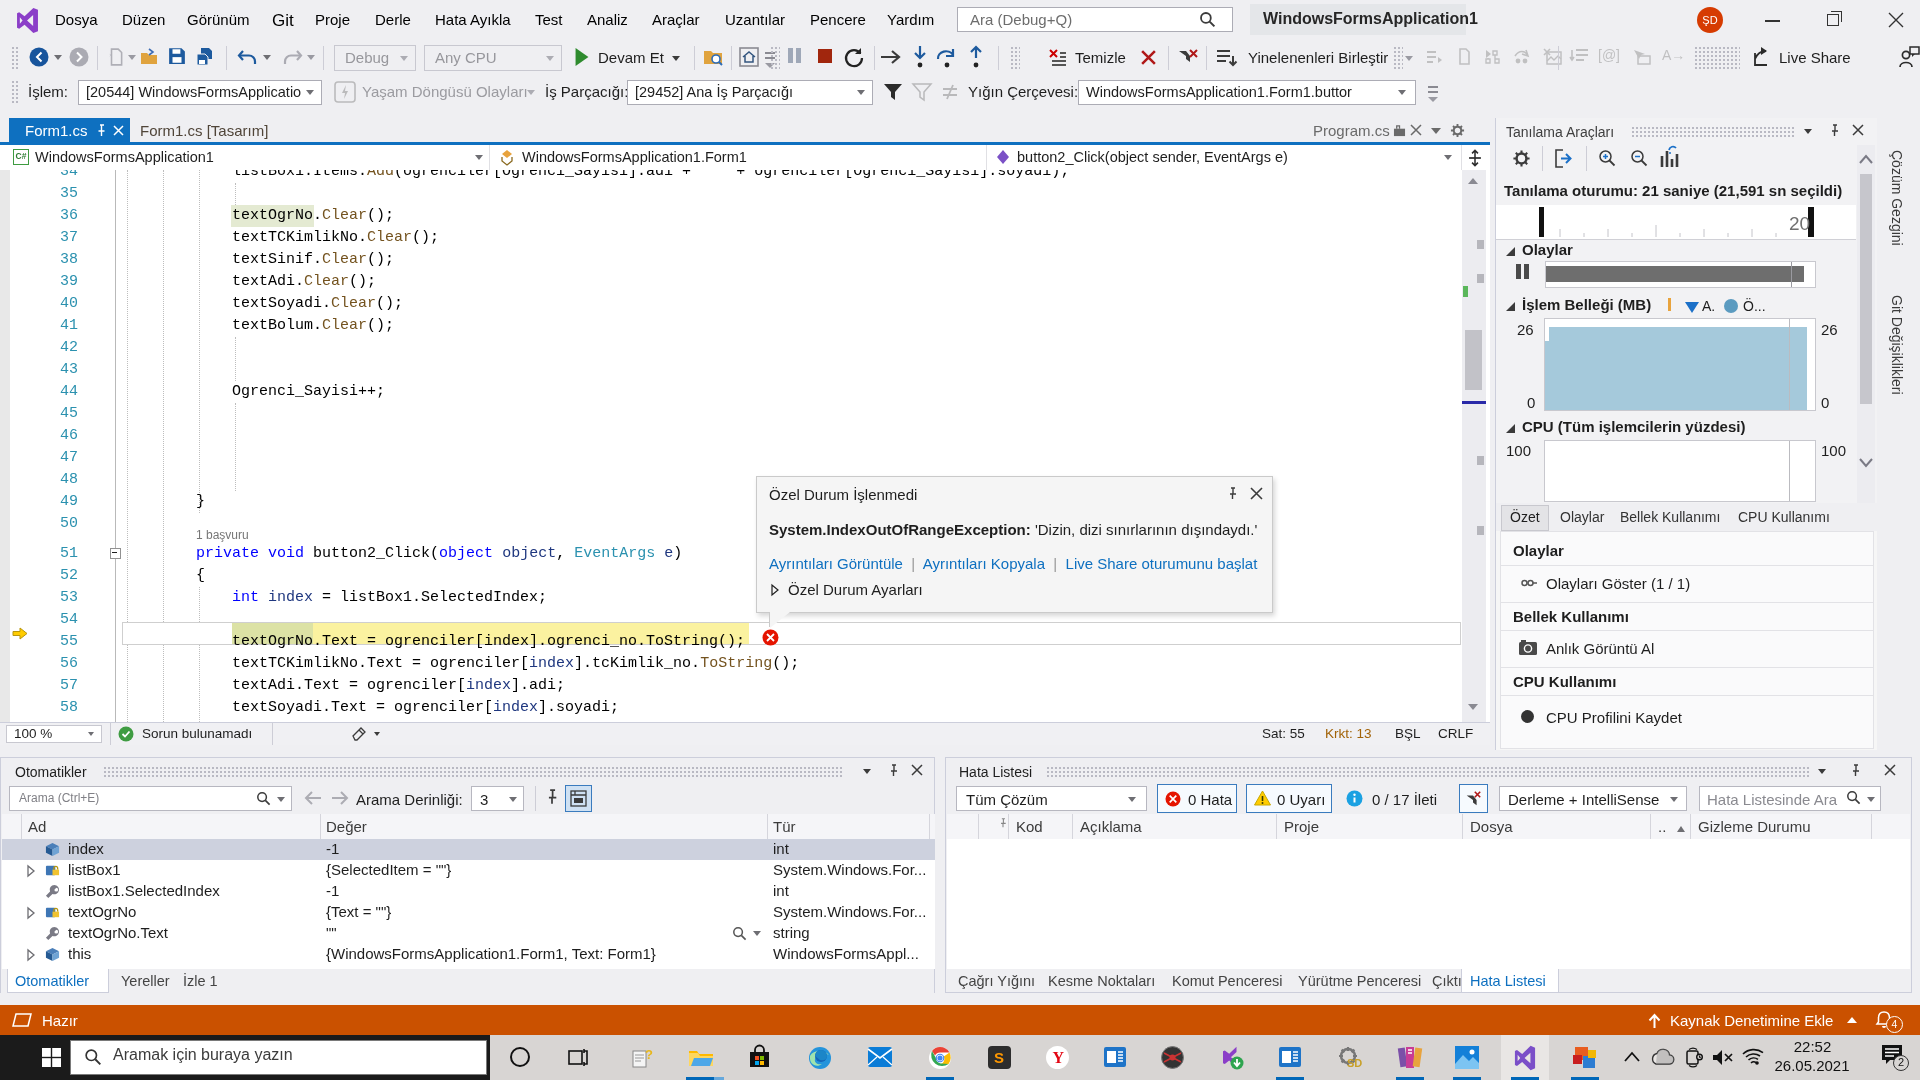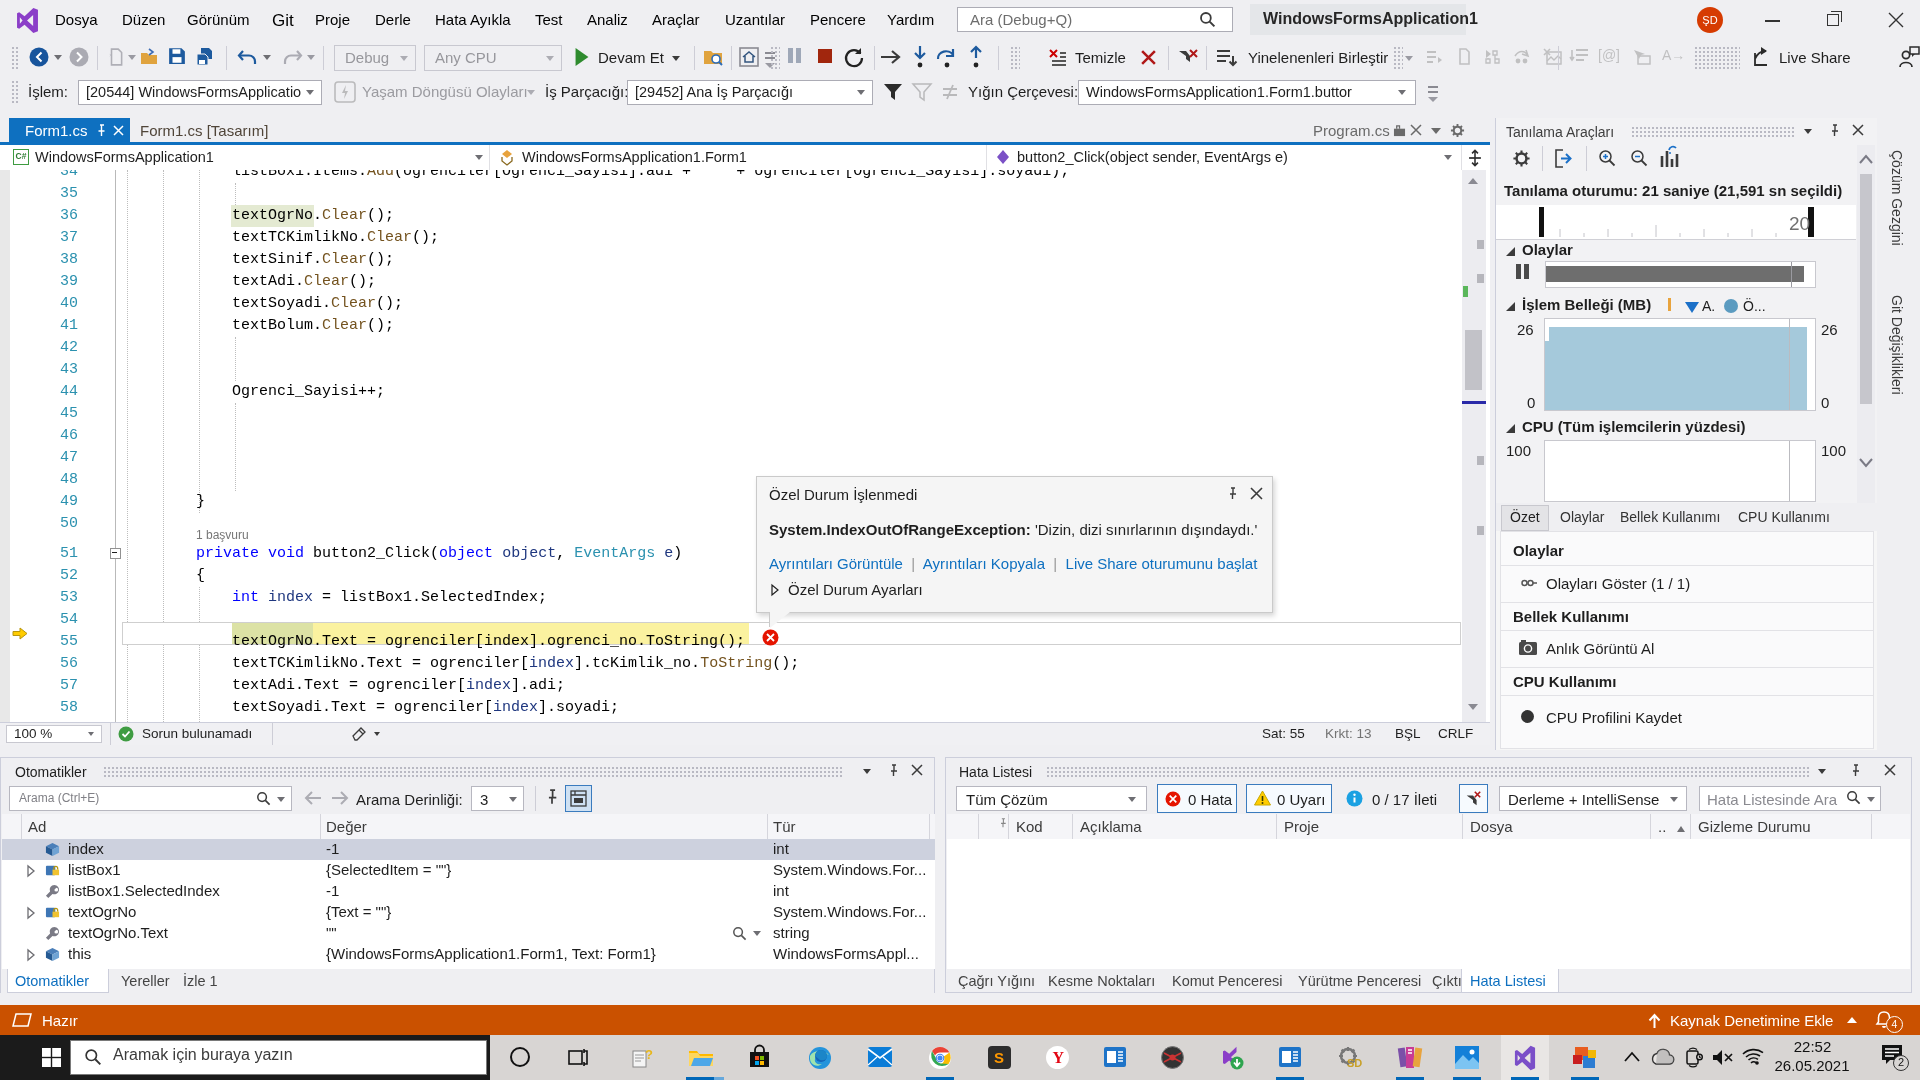--- a/index.html
+++ b/index.html
@@ -418,21 +418,21 @@
       <path d="M4.5 8 7 10.5 11.5 5.5" fill="none" stroke="#fff" stroke-width="1.8"></path>
     </svg>
 <span class="a" style="left:142px;top:3px;font-size:13.5px;color:#1E1E1E">Sorun bulunamadı</span>
 <div class="sep" style="left:272px;top:0px;height:22px"></div>
 <svg style="left:352px;top:4px" width="15" height="14" viewBox="0 0 15 14">
       <path d="M1 9 9 1l4 4-8 8H3z" fill="none" stroke="#3b3b3b" stroke-width="1.3"></path>
       <path d="M7 3l4 4" stroke="#3b3b3b" stroke-width="1.3"></path>
     </svg>
 <div class="caret" style="left:374px;top:9px;border-left-width:3.5px;border-right-width:3.5px;border-top-width:4.5px;border-top-color:#3b3b3b"></div>
 <span class="a" style="left:1262px;top:3px;font-size:13.5px;color:#1E1E1E">Sat: 55</span>
-<span class="a" style="left:1325px;top:3px;font-size:13.5px;color:#737373">Krkt: 13</span>
+<span class="a" style="left:1325px;top:3px;font-size:13.5px;color:#a16207">Krkt: 13</span>
 <span class="a" style="left:1395px;top:3px;font-size:13.5px;color:#1E1E1E">BŞL</span>
 <span class="a" style="left:1438px;top:3px;font-size:13.5px;color:#1E1E1E">CRLF</span>
 </div>
 <div class="a" id="autos" style="left:0;top:757px;width:935px;height:236px;background:#EFEFF2;border:1px solid #CCCEDB;box-sizing:border-box">
 <span class="a" style="left:14px;top:6px;font-size:14px;color:#1E1E1E">Otomatikler</span>
 <div class="a dots" style="left:102px;top:8px;width:740px;height:12px;background-size:4px 4px"></div>
 <div class="caret" style="left:862px;top:11px;border-top-color:#3b3b3b"></div>
 <svg style="left:886px;top:6px" width="13" height="13" viewBox="0 0 13 13">
       <path d="M5 1h4M7 1v6M4 7h6M6.5 7v5" stroke="#3b3b3b" stroke-width="1.4" fill="none"></path>
     </svg>

